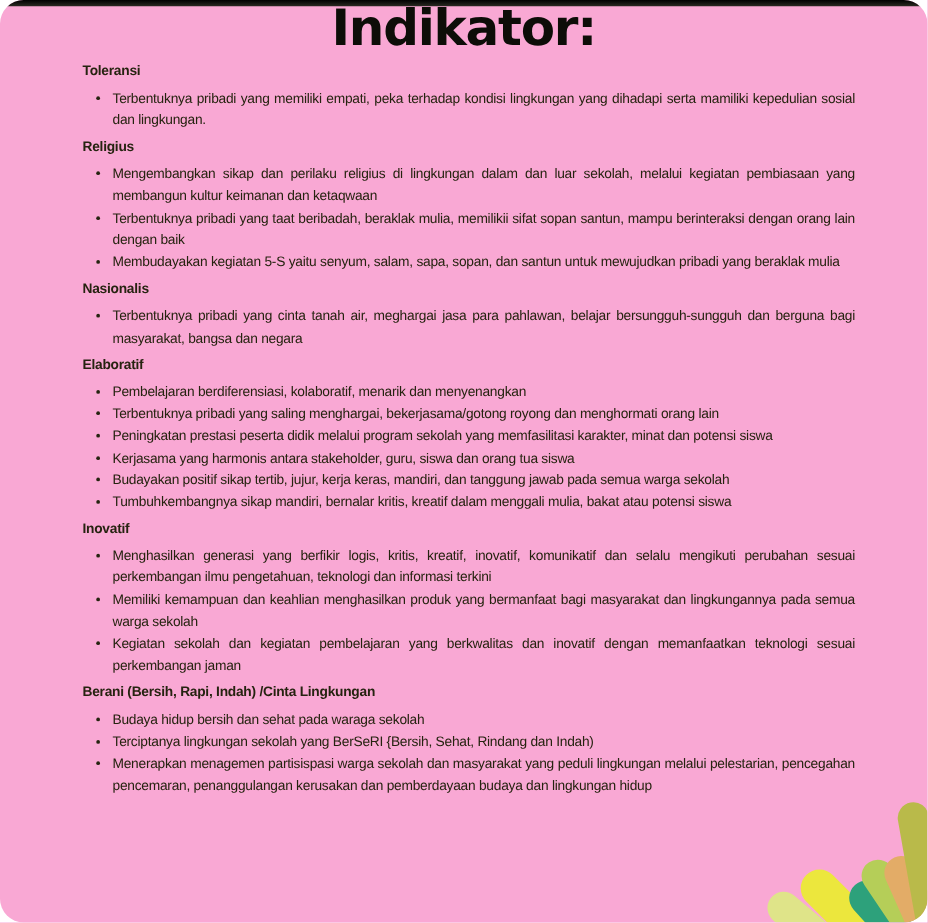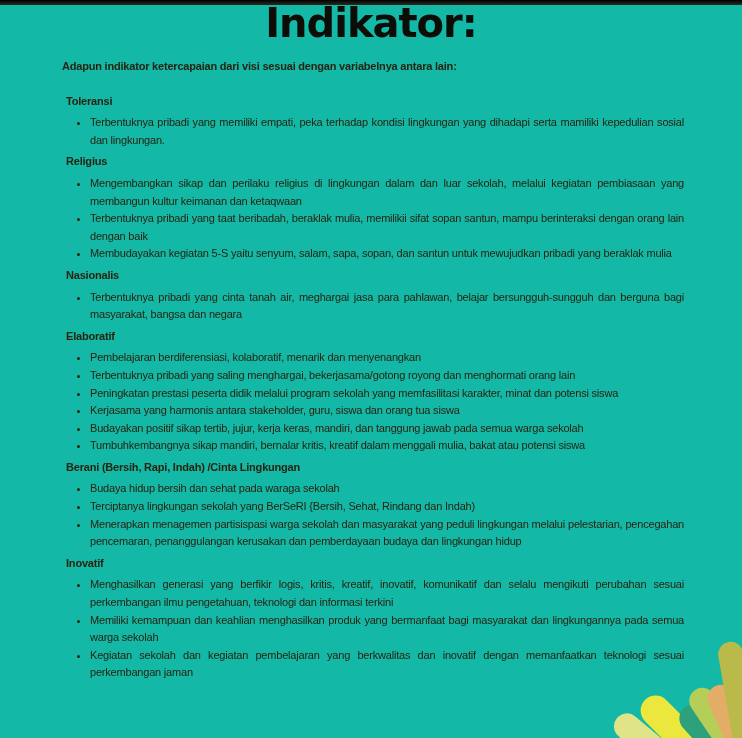--- a/index.html
+++ b/index.html
@@ -72,27 +72,26 @@
   .leaf-0 { left: 604px; top: 718px; width: 26px; height: 120px; transform: rotate(-50deg); }
   .leaf-1 { left: 630px; top: 700px; width: 30px; height: 130px; transform: rotate(-45deg); }
   .leaf-2 { left: 670px; top: 708px; width: 28px; height: 120px; transform: rotate(-42deg); }
   .leaf-3 { left: 682px; top: 690px; width: 26px; height: 130px; transform: rotate(-34deg); }
   .leaf-4 { left: 702px; top: 686px; width: 27px; height: 140px; transform: rotate(-24deg); }
   .leaf-5 { left: 716px; top: 642px; width: 25px; height: 160px; transform: rotate(-10deg); }
 </style>
 </head>
 <body>
 
-<div class="page" style="background-color: #14b8a6; color: rgb(38, 35, 16);">
+<div class="page" style="background-color: #f9a8d4; color: rgb(38, 35, 16); border-radius: 19px;">
   <div class="top-bar"></div>
 
   <h1 class="page-title">Indikator:</h1>
 
   <div class="content">
-    <p class="intro">Adapun indikator ketercapaian dari visi sesuai dengan variabelnya antara lain:</p>
 
     <div>
   <div class="section">
     <h2>Toleransi</h2>
     <ul>
             <li>Terbentuknya pribadi yang memiliki empati, peka terhadap kondisi lingkungan yang dihadapi serta mamiliki kepedulian sosial dan lingkungan.</li>
           </ul>
   </div>
 
   <div class="section">
@@ -122,34 +121,34 @@
   </div>
 
   <div class="section">
     <ul>
             <li>Budayakan positif sikap tertib, jujur, kerja keras, mandiri, dan tanggung jawab pada semua warga sekolah</li>
             <li>Tumbuhkembangnya sikap mandiri, bernalar kritis, kreatif dalam menggali mulia, bakat atau potensi siswa</li>
           </ul>
   </div>
 
   <div class="section">
+    <h2>Inovatif</h2>
+    <ul>
+            <li>Menghasilkan generasi yang berfikir logis, kritis, kreatif, inovatif, komunikatif dan selalu mengikuti perubahan sesuai perkembangan ilmu pengetahuan, teknologi dan informasi terkini</li>
+            <li>Memiliki kemampuan dan keahlian menghasilkan produk yang bermanfaat bagi masyarakat dan lingkungannya pada semua warga sekolah</li>
+            <li>Kegiatan sekolah dan kegiatan pembelajaran yang berkwalitas dan inovatif dengan memanfaatkan teknologi sesuai perkembangan jaman</li>
+          </ul>
+  </div>
+
+  <div class="section">
     <h2>Berani (Bersih, Rapi, Indah) /Cinta Lingkungan</h2>
     <ul>
             <li>Budaya hidup bersih dan sehat pada waraga sekolah</li>
             <li>Terciptanya lingkungan sekolah yang BerSeRI {Bersih, Sehat, Rindang dan Indah)</li>
             <li>Menerapkan menagemen partisispasi warga sekolah dan masyarakat yang peduli lingkungan melalui pelestarian, pencegahan pencemaran, penanggulangan kerusakan dan pemberdayaan budaya dan lingkungan hidup</li>
-          </ul>
-  </div>
-
-  <div class="section">
-    <h2>Inovatif</h2>
-    <ul>
-            <li>Menghasilkan generasi yang berfikir logis, kritis, kreatif, inovatif, komunikatif dan selalu mengikuti perubahan sesuai perkembangan ilmu pengetahuan, teknologi dan informasi terkini</li>
-            <li>Memiliki kemampuan dan keahlian menghasilkan produk yang bermanfaat bagi masyarakat dan lingkungannya pada semua warga sekolah</li>
-            <li>Kegiatan sekolah dan kegiatan pembelajaran yang berkwalitas dan inovatif dengan memanfaatkan teknologi sesuai perkembangan jaman</li>
           </ul>
   </div>
 </div>
   </div>
 
   <div class="corner">
       <div class="leaf leaf-0" style="background-color: rgb(223, 228, 137);"></div>
       <div class="leaf leaf-1" style="background-color: rgb(236, 231, 61);"></div>
       <div class="leaf leaf-2" style="background-color: rgb(45, 161, 123);"></div>
       <div class="leaf leaf-3" style="background-color: rgb(181, 206, 88);"></div>

